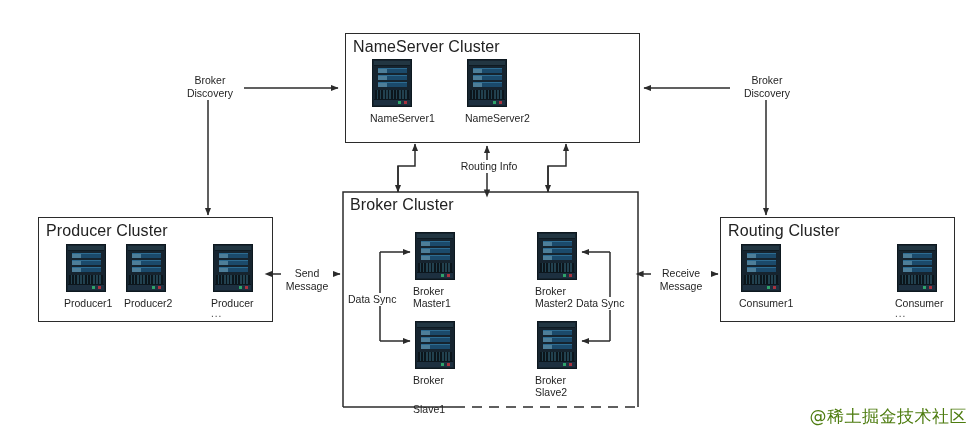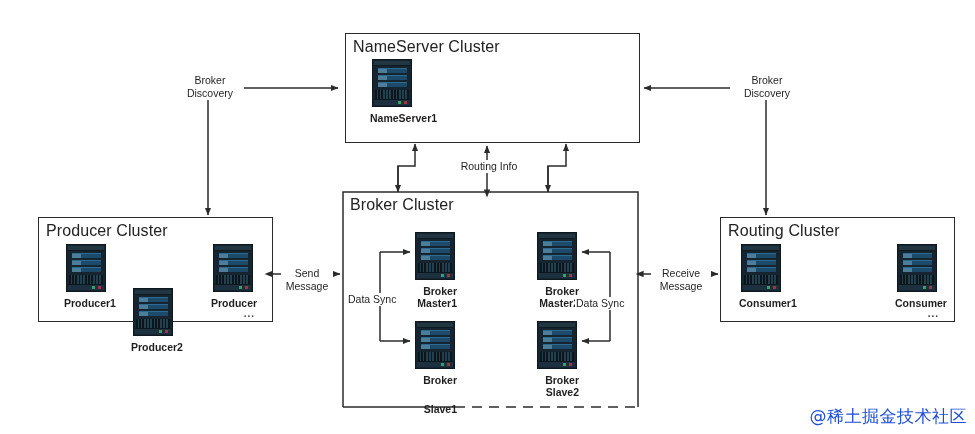--- a/index.html
+++ b/index.html
@@ -35,22 +35,21 @@
     left: 7px;
     top: 4px;
     font-size: 16px;
     color: #222222;
     white-space: nowrap;
     letter-spacing: 0.1px;
   }
   .node {
     position: absolute;
     width: 44px;
-    text-align: right;
-    font-weight: bold;
+    text-align: left;
   }
   .srv {
     position: relative;
     width: 40px;
     height: 48px;
     margin: 0 auto;
     background: #16242f;
     border: 1.2px solid #0d181f;
     box-sizing: border-box;
   }
@@ -128,21 +127,21 @@
     white-space: nowrap;
     background: #ffffff;
     padding: 0 1px;
   }
   .edge-label.left-al { text-align: left; }
   .watermark {
     position: absolute;
     right: 8px;
     bottom: 6px;
     font-size: 17px;
-    color: #1d4ed8;
+    color: #4d7c0f;
     font-family: "DejaVu Sans", sans-serif;
     letter-spacing: 0.5px;
     white-space: nowrap;
   }
 </style>
 </head>
 <body>
 
 <div id="canvas">
 
@@ -204,20 +203,34 @@
         <span class="bar b3"></span>
           <span class="vents"></span>
           <span class="base"></span>
         <span class="led led-g"></span>
           <span class="led led-r"></span>
       </div>
       <div class="node-label">NameServer1</div>
       <div class="ellipsis"></div>
     </div>
 
+    <div class="node" style="left:119px; top:25px;">
+      <div class="srv">
+        <span class="cap"></span>
+          <span class="bar b1"></span>
+          <span class="bar b2"></span>
+        <span class="bar b3"></span>
+          <span class="vents"></span>
+          <span class="base"></span>
+        <span class="led led-g"></span>
+          <span class="led led-r"></span>
+      </div>
+      <div class="node-label">NameServer2</div>
+      <div class="ellipsis"></div>
+    </div>
 
   </div>
 
   <div style="position:absolute; left:343px; top:192px; width:295px; height:215px;">
     <div class="cluster-title">Broker Cluster</div>
 
     <div class="node" style="left:70px; top:40px;">
       <div class="srv">
         <span class="cap"></span>
           <span class="bar b1"></span>
@@ -289,21 +302,21 @@
         <span class="bar b3"></span>
           <span class="vents"></span>
           <span class="base"></span>
         <span class="led led-g"></span>
           <span class="led led-r"></span>
       </div>
       <div class="node-label">Producer1</div>
       <div class="ellipsis"></div>
     </div>
 
-    <div class="node" style="left:92px; top:26px;margin-top:44px;">
+    <div class="node" style="left:85px; top:26px;">
       <div class="srv">
         <span class="cap"></span>
           <span class="bar b1"></span>
           <span class="bar b2"></span>
         <span class="bar b3"></span>
           <span class="vents"></span>
           <span class="base"></span>
         <span class="led led-g"></span>
           <span class="led led-r"></span>
       </div>

